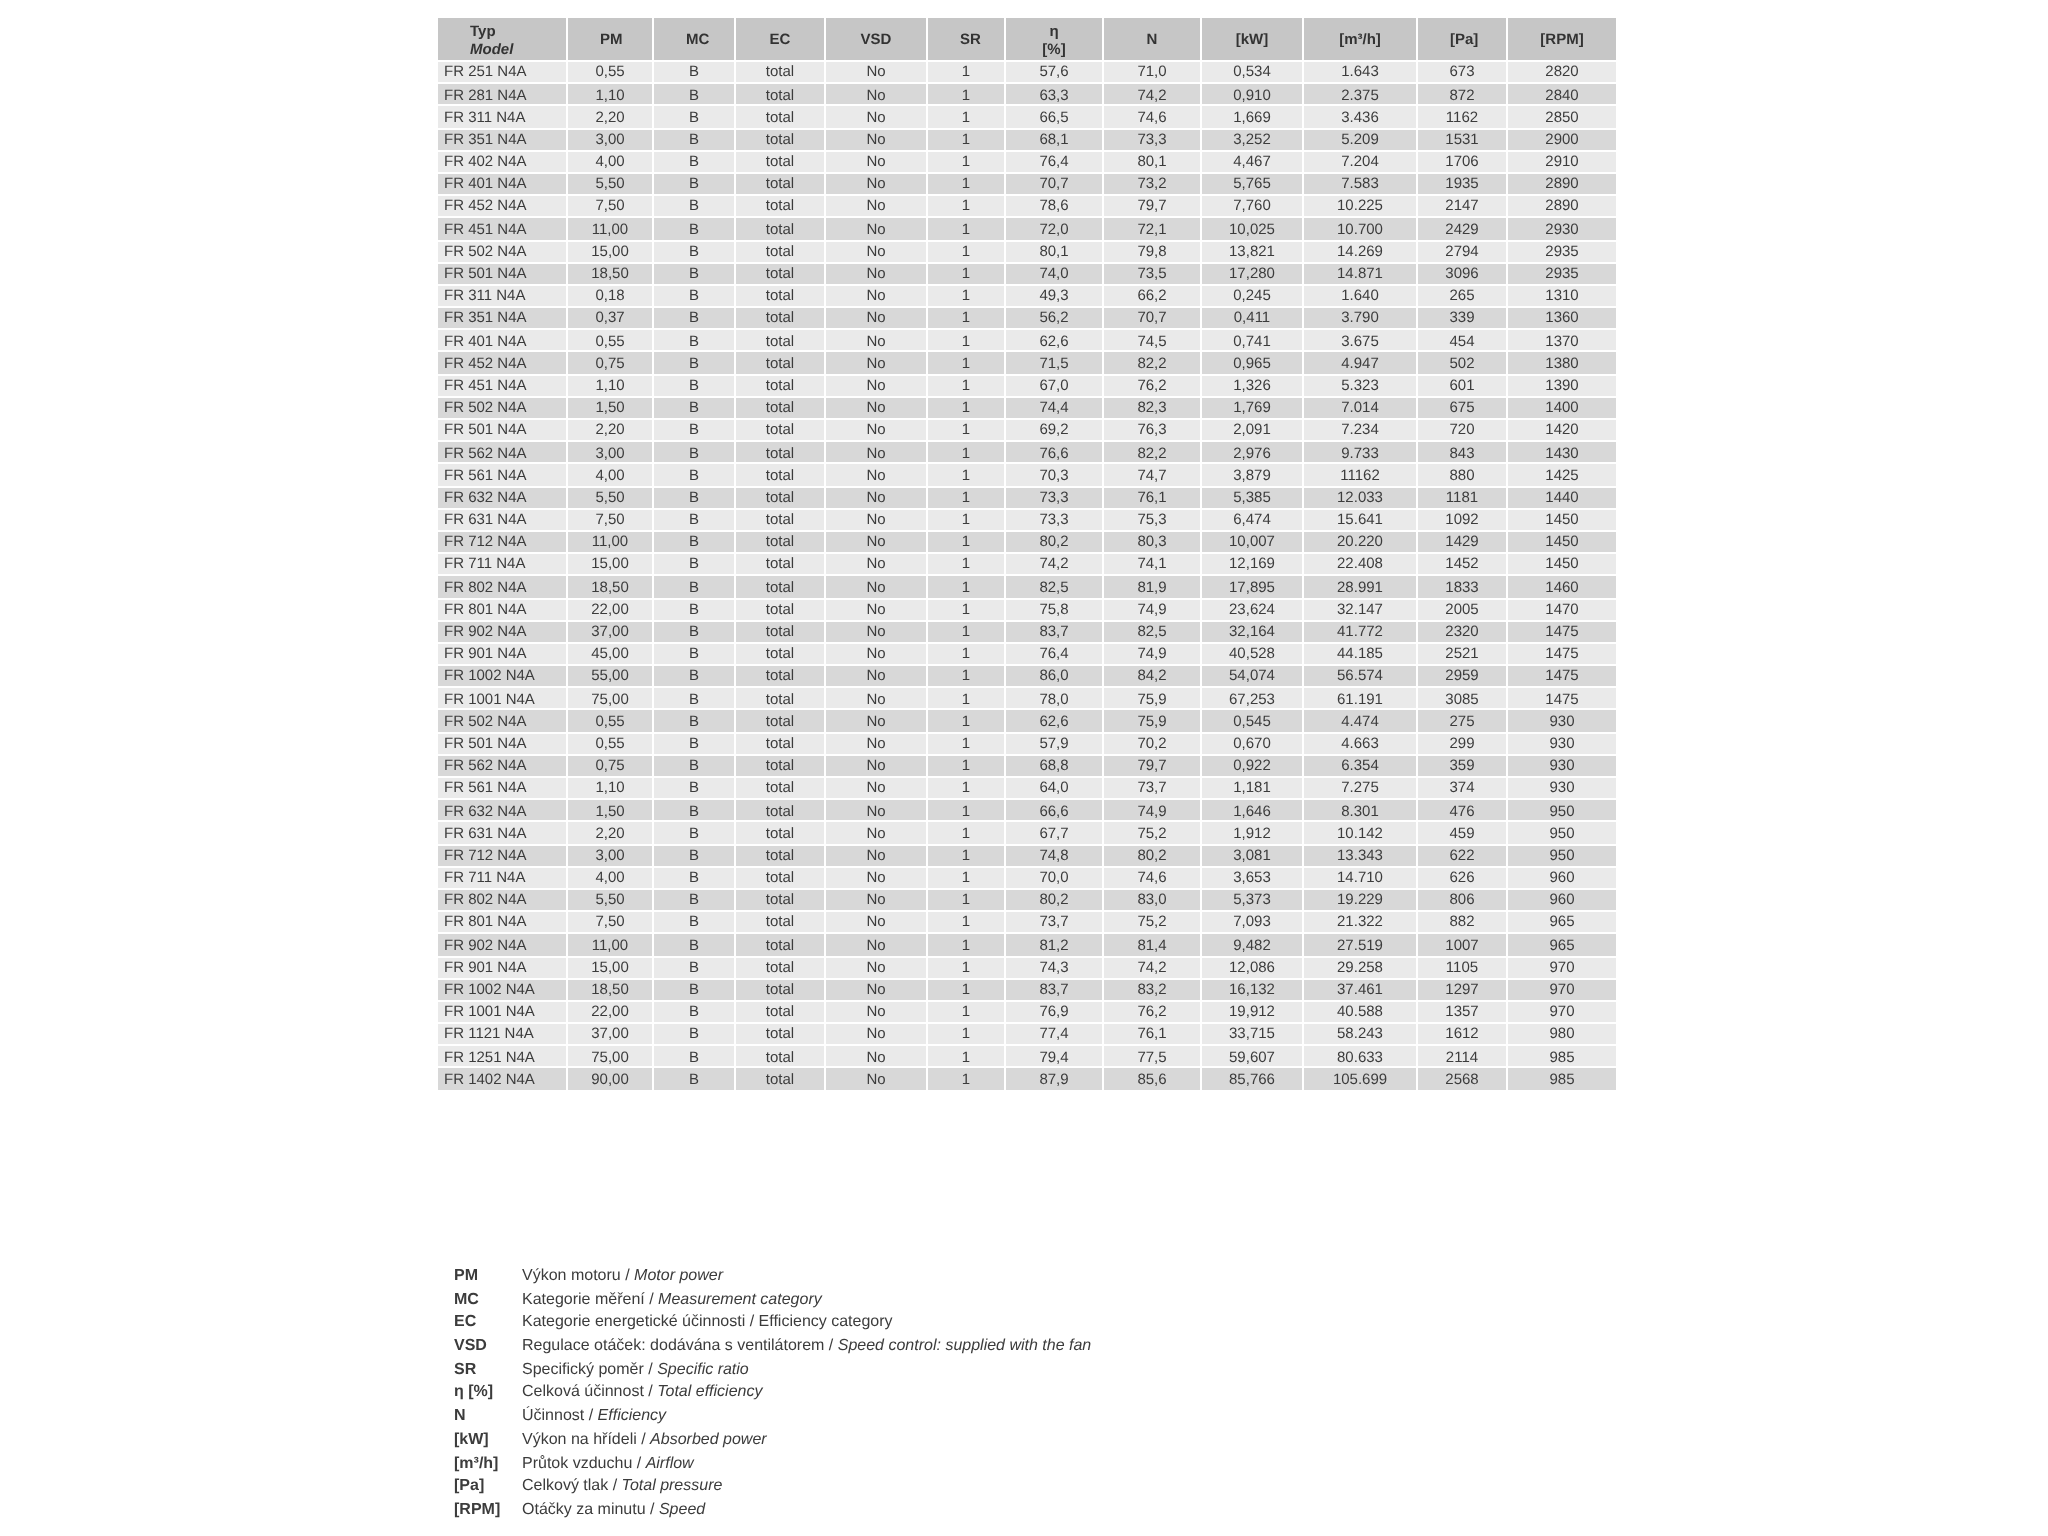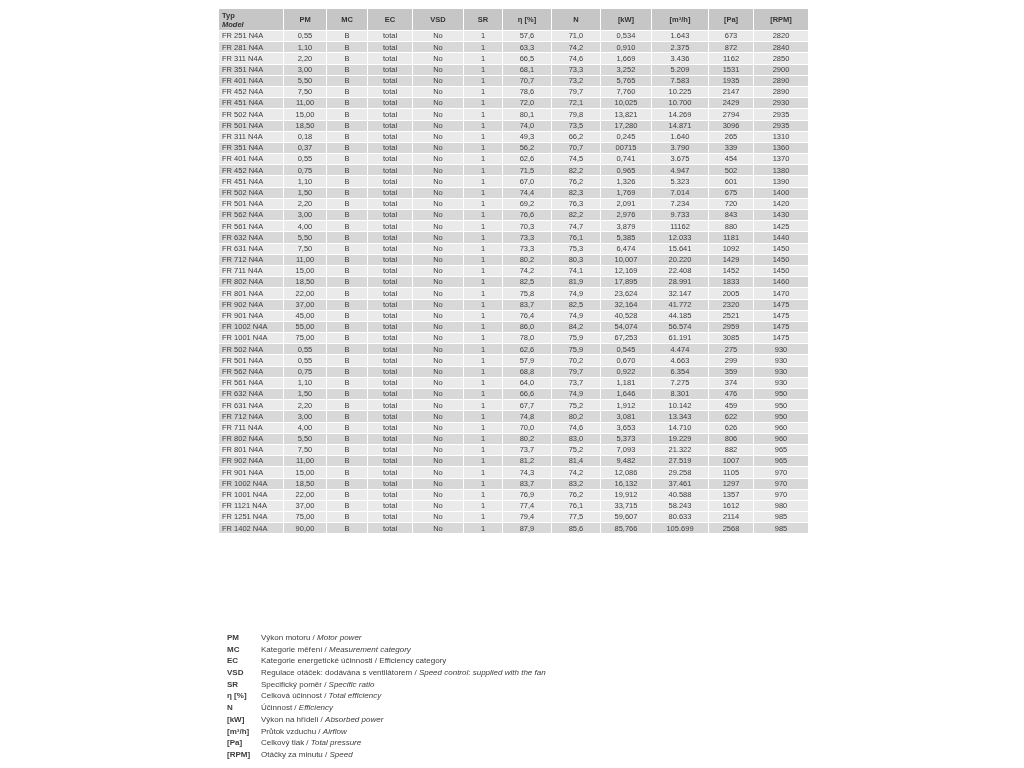--- a/index.html
+++ b/index.html
@@ -22,21 +22,21 @@
     table-layout: fixed;
     width: 580px;
     font-size: 7.5px;
   }
   table.specs th {
     background: var(--header-bg, #c6c6c6);
     font-weight: bold;
     text-align: center;
     vertical-align: middle;
     height: 21px;
-    padding: 1px 3px;
+    padding: 1px 16px;
     line-height: 1.2;
     color: #333333;
   }
   table.specs th.model-col { text-align: left; }
   .model-sub { display: block; font-style: italic; font-weight: bold; }
   table.specs td {
     height: 10.2px;
     padding: 0 3px;
     text-align: center;
     vertical-align: middle;
@@ -154,20 +154,34 @@
             <td>total</td>
             <td>No</td>
             <td>1</td>
             <td>68,1</td>
             <td>73,3</td>
             <td>3,252</td>
             <td>5.209</td>
             <td>1531</td>
             <td>2900</td>
           </tr>
+          <tr class="odd">
+            <td class="model-col">FR 402 N4A</td>
+            <td>4,00</td>
+            <td>B</td>
+            <td>total</td>
+            <td>No</td>
+            <td>1</td>
+            <td>76,4</td>
+            <td>80,1</td>
+            <td>4,467</td>
+            <td>7.204</td>
+            <td>1706</td>
+            <td>2910</td>
+          </tr>
           <tr class="even">
             <td class="model-col">FR 401 N4A</td>
             <td>5,50</td>
             <td>B</td>
             <td>total</td>
             <td>No</td>
             <td>1</td>
             <td>70,7</td>
             <td>73,2</td>
             <td>5,765</td>
@@ -247,21 +261,21 @@
           </tr>
           <tr class="even">
             <td class="model-col">FR 351 N4A</td>
             <td>0,37</td>
             <td>B</td>
             <td>total</td>
             <td>No</td>
             <td>1</td>
             <td>56,2</td>
             <td>70,7</td>
-            <td>00715</td>
+            <td>0,411</td>
             <td>3.790</td>
             <td>339</td>
             <td>1360</td>
           </tr>
           <tr class="odd">
             <td class="model-col">FR 401 N4A</td>
             <td>0,55</td>
             <td>B</td>
             <td>total</td>
             <td>No</td>

